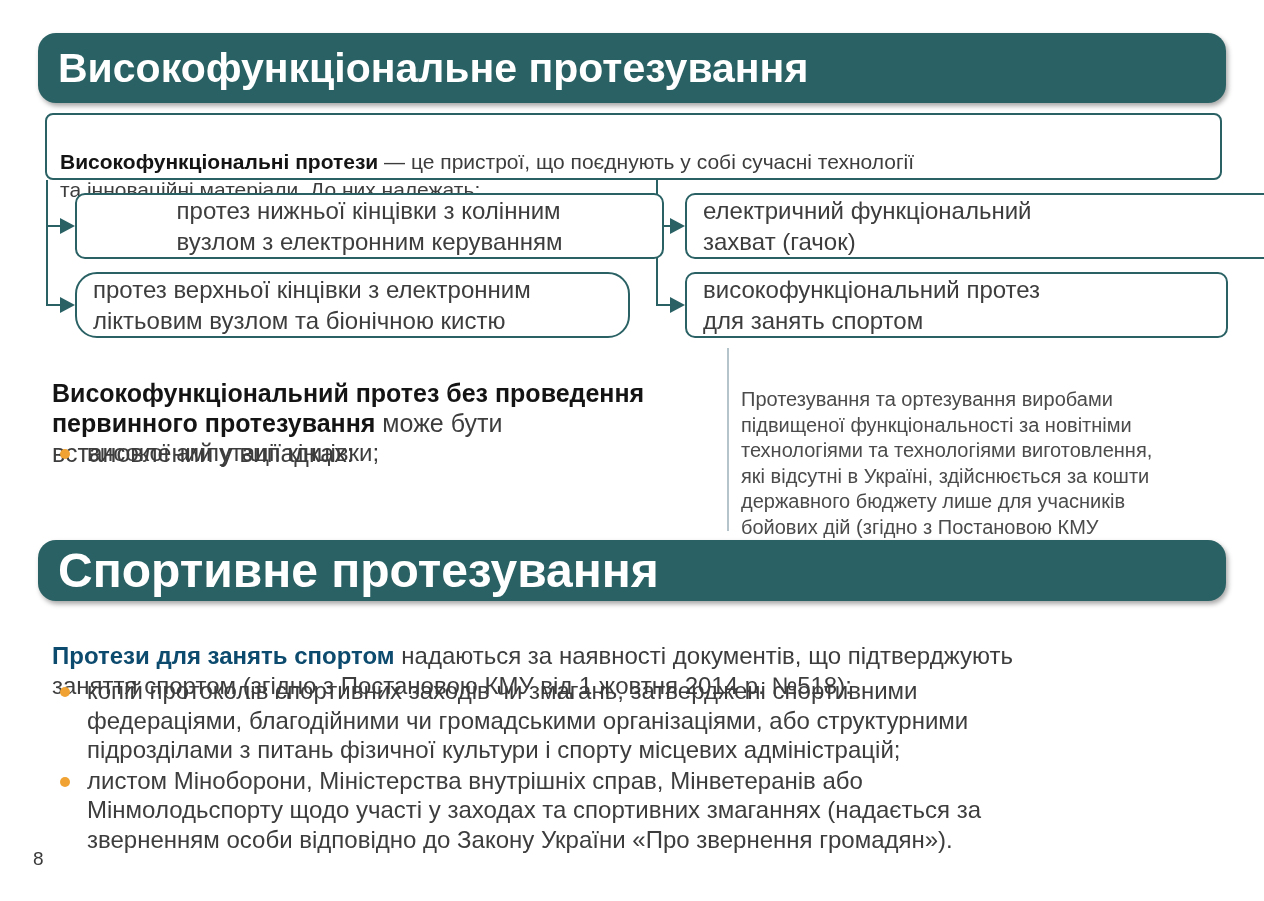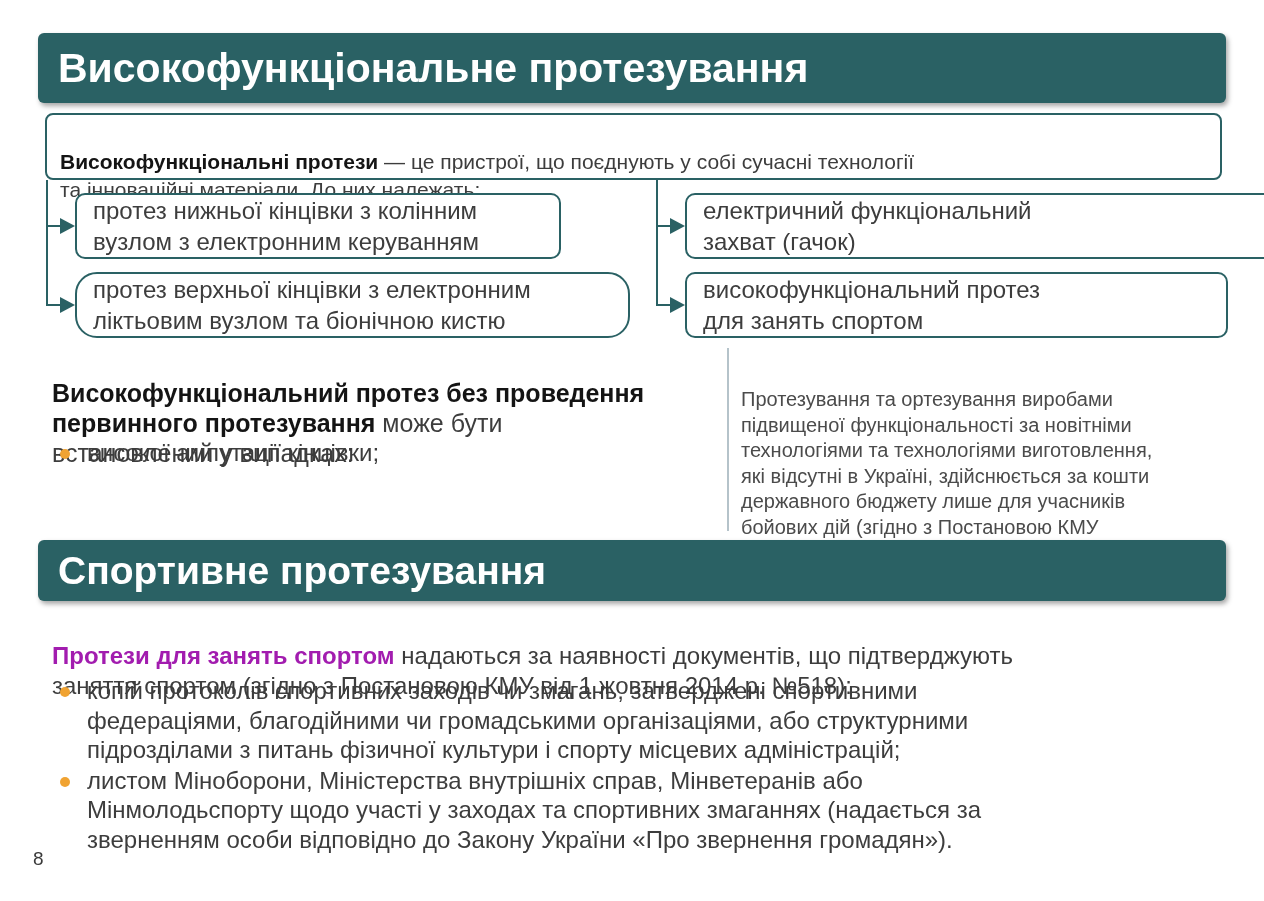--- a/index.html
+++ b/index.html
@@ -11,30 +11,30 @@
     background: #ffffff;
     font-family: "Liberation Sans", sans-serif;
     color: #3d3d3d;
     overflow: hidden;
   }
   .section-header {
     position: absolute;
     left: 38px;
     width: 1188px;
     background: #2a6164;
-    border-radius: 6px;
+    border-radius: 18px;
     color: #ffffff;
     font-weight: bold;
     display: flex;
     align-items: center;
     padding-left: 20px;
     box-shadow: 2px 3px 5px rgba(0,0,0,0.35);
   }
   #header1 { top: 33px; height: 70px; font-size: 41px; }
-  #header2 { top: 540px; height: 61px; font-size: 39px; }
+  #header2 { top: 540px; height: 61px; font-size: 48px; }
 
   .def-box {
     position: absolute;
     left: 45px; top: 113px;
     width: 1177px; height: 67px;
     border: 2px solid #2a6164;
     border-radius: 8px;
     background: #ffffff;
     font-size: 21px;
     line-height: 28px;
@@ -49,21 +49,21 @@
     border: 2px solid #2a6164;
     border-radius: 10px;
     background: #ffffff;
     font-size: 24px;
     line-height: 31px;
     padding: 1px 16px;
     display: flex;
     align-items: center;
     color: #3d3d3d;
   }
-  #box1 { left: 75px;  top: 193px; width: 486px; height: 66px; }
+  #box1 { left: 75px;  top: 193px; width: 589px; height: 66px; justify-content: center; }
   #box2 { left: 685px; top: 193px; width: 612px; height: 66px; }
   #box3 { left: 75px;  top: 272px; width: 555px; height: 66px; border-radius: 22px; }
   #box4 { left: 685px; top: 272px; width: 543px; height: 66px; }
 
   .vline {
     position: absolute;
     width: 2px;
     background: #2a6164;
   }
   .hline {
@@ -129,21 +129,21 @@
   }
 
   .sport-intro {
     position: absolute;
     left: 52px; top: 611px;
     width: 1175px;
     font-size: 24px;
     line-height: 30px;
     color: #3d3d3d;
   }
-  .sport-intro .bold-lead { font-weight: bold; color: #a21caf; }
+  .sport-intro .bold-lead { font-weight: bold; color: #0c4a6e; }
   #sport-list {
     position: absolute;
     left: 52px; top: 676px;
     width: 1180px;
     font-size: 24px;
     line-height: 29.5px;
   }
   #sport-list li { margin-bottom: 1px; }
 
   .page-number {

